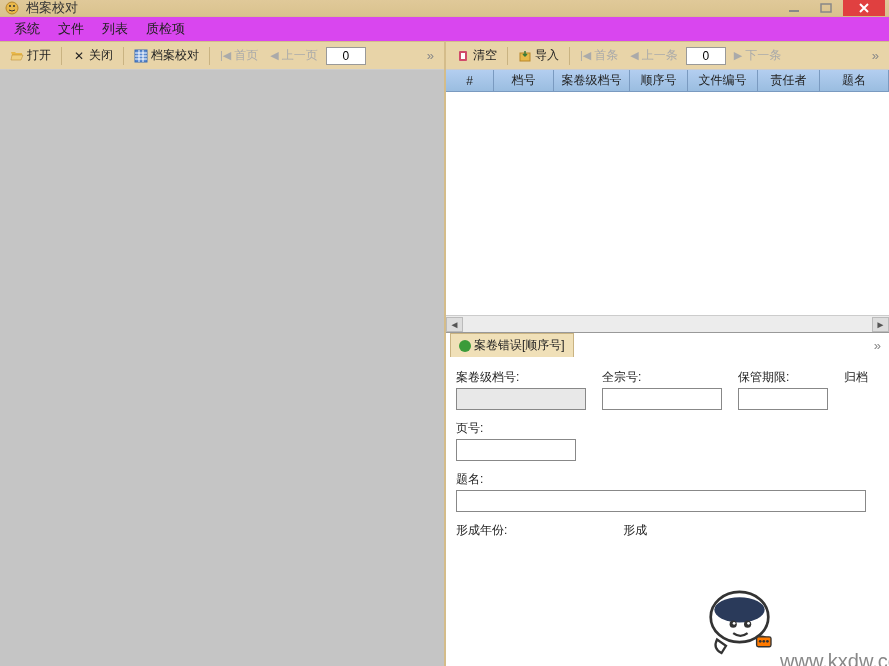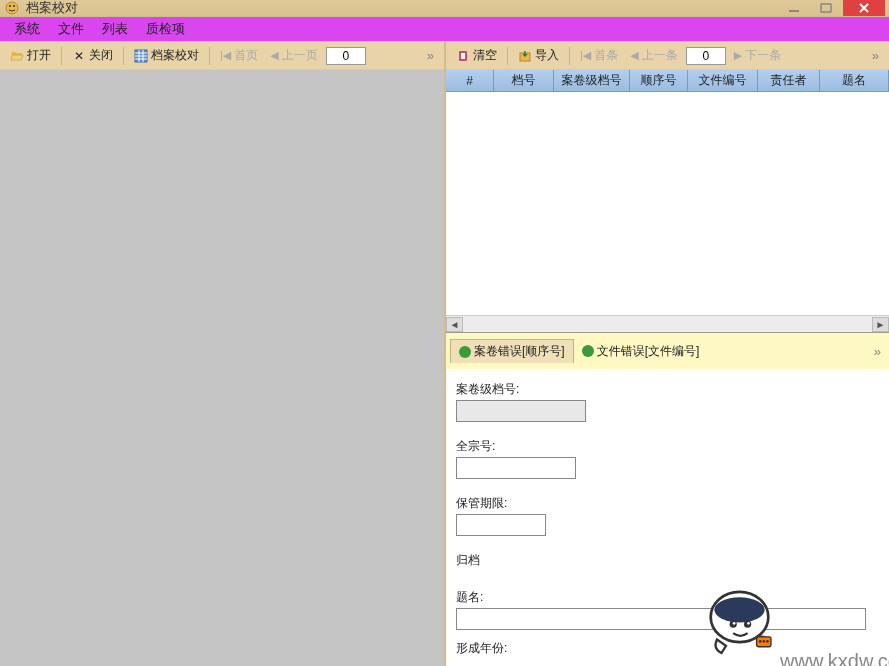--- a/index.html
+++ b/index.html
@@ -35,27 +35,27 @@
     .image-area { flex: 1; background: #c5c5c5; }
     
     .table-area { height: 263px; background: #fff; display: flex; flex-direction: column; border-bottom: 1px solid #999; }
     .table-headers { display: flex; background: linear-gradient(#b3cef0, #9abde0); height: 22px; border-bottom: 1px solid #7a9ac0; }
     .th { border-right: 1px solid #7a9ac0; display: flex; align-items: center; justify-content: center; font-size: 12px; color: #222; overflow: hidden; white-space: nowrap; }
     .table-body { flex: 1; background: #fff; }
     .table-scroll { height: 17px; background: #ececec; display: flex; align-items: center; border-top: 1px solid #ccc; }
     .scroll-arrow { width: 17px; height: 15px; background: #ddd; border: 1px solid #bbb; display: flex; align-items: center; justify-content: center; font-size: 10px; color: #555; cursor: pointer; }
     .scroll-track { flex: 1; }
     
-    .tabs-bar { height: 36px; background: #fef9c3; display: flex; align-items: center; padding: 0 4px; }
+    .tabs-bar { height: 24px; background: #ffffff; display: flex; align-items: center; padding: 0 4px; }
     .tab { display: inline-flex; align-items: center; gap: 3px; padding: 3px 8px; cursor: pointer; color: #222; }
     .tab.active { background: #f0e0b8; border: 1px solid #c9b382; border-bottom: none; }
     .tab-icon-green { width: 12px; height: 12px; border-radius: 50%; background: #3a9b3a; display: inline-block; }
     
     .form-area { flex: 1; background: #fff; padding: 12px 10px; overflow: hidden; position: relative; }
-    .form-row { display: flex; gap: 16px; margin-bottom: 10px; flex-direction: column; }
+    .form-row { display: flex; gap: 16px; margin-bottom: 10px; }
     .form-field { display: flex; flex-direction: column; gap: 2px; }
     .form-label { font-size: 12px; color: #222; white-space: nowrap; }
     .form-input { height: 22px; border: 1px solid #888; background: #fff; padding: 0 3px; }
     .form-input.disabled { background: #e8e8e8; }
     .form-input.wide { width: 410px; }
     
     .watermark { position: absolute; bottom: -5px; right: -10px; display: flex; align-items: flex-end; gap: 0; pointer-events: none; }
     .mascot { width: 90px; height: 90px; }
     .wm-text { display: flex; flex-direction: column; align-items: flex-start; line-height: 1; }
     .wm-cn { font-size: 38px; font-weight: 900; color: #ff7a00; letter-spacing: -2px; font-style: italic; white-space: nowrap; }
@@ -202,24 +202,20 @@
         <div class="scroll-track"></div>
         <div class="scroll-arrow">►</div>
       </div>
     </div>
 
     <div class="tabs-bar">
       <div class="tab active">
         <span class="tab-icon-green"></span>
         <span>案卷错误[顺序号]</span>
       </div>
-      <div class="tab">
-        <span class="tab-icon-green"></span>
-        <span>文件错误[文件编号]</span>
-      </div>
       <span class="expand-arrow">»</span>
     </div>
 
     <div class="form-area">
       <div class="form-row">
         <div class="form-field">
           <span class="form-label">案卷级档号:</span>
           <input class="form-input disabled" style="width: 130px;" readonly="">
         </div>
         <div class="form-field">
@@ -228,20 +224,24 @@
         </div>
         <div class="form-field">
           <span class="form-label">保管期限:</span>
           <input class="form-input" style="width: 90px;">
         </div>
         <div class="form-field">
           <span class="form-label">归档</span>
         </div>
       </div>
       <div class="form-row">
+        <div class="form-field">
+          <span class="form-label">页号:</span>
+          <input class="form-input" style="width: 120px;">
+        </div>
       </div>
       <div class="form-row">
         <div class="form-field">
           <span class="form-label">题名:</span>
           <input class="form-input wide" style="">
         </div>
       </div>
       <div class="form-row">
         <div class="form-field">
           <span class="form-label">形成年份:</span>

